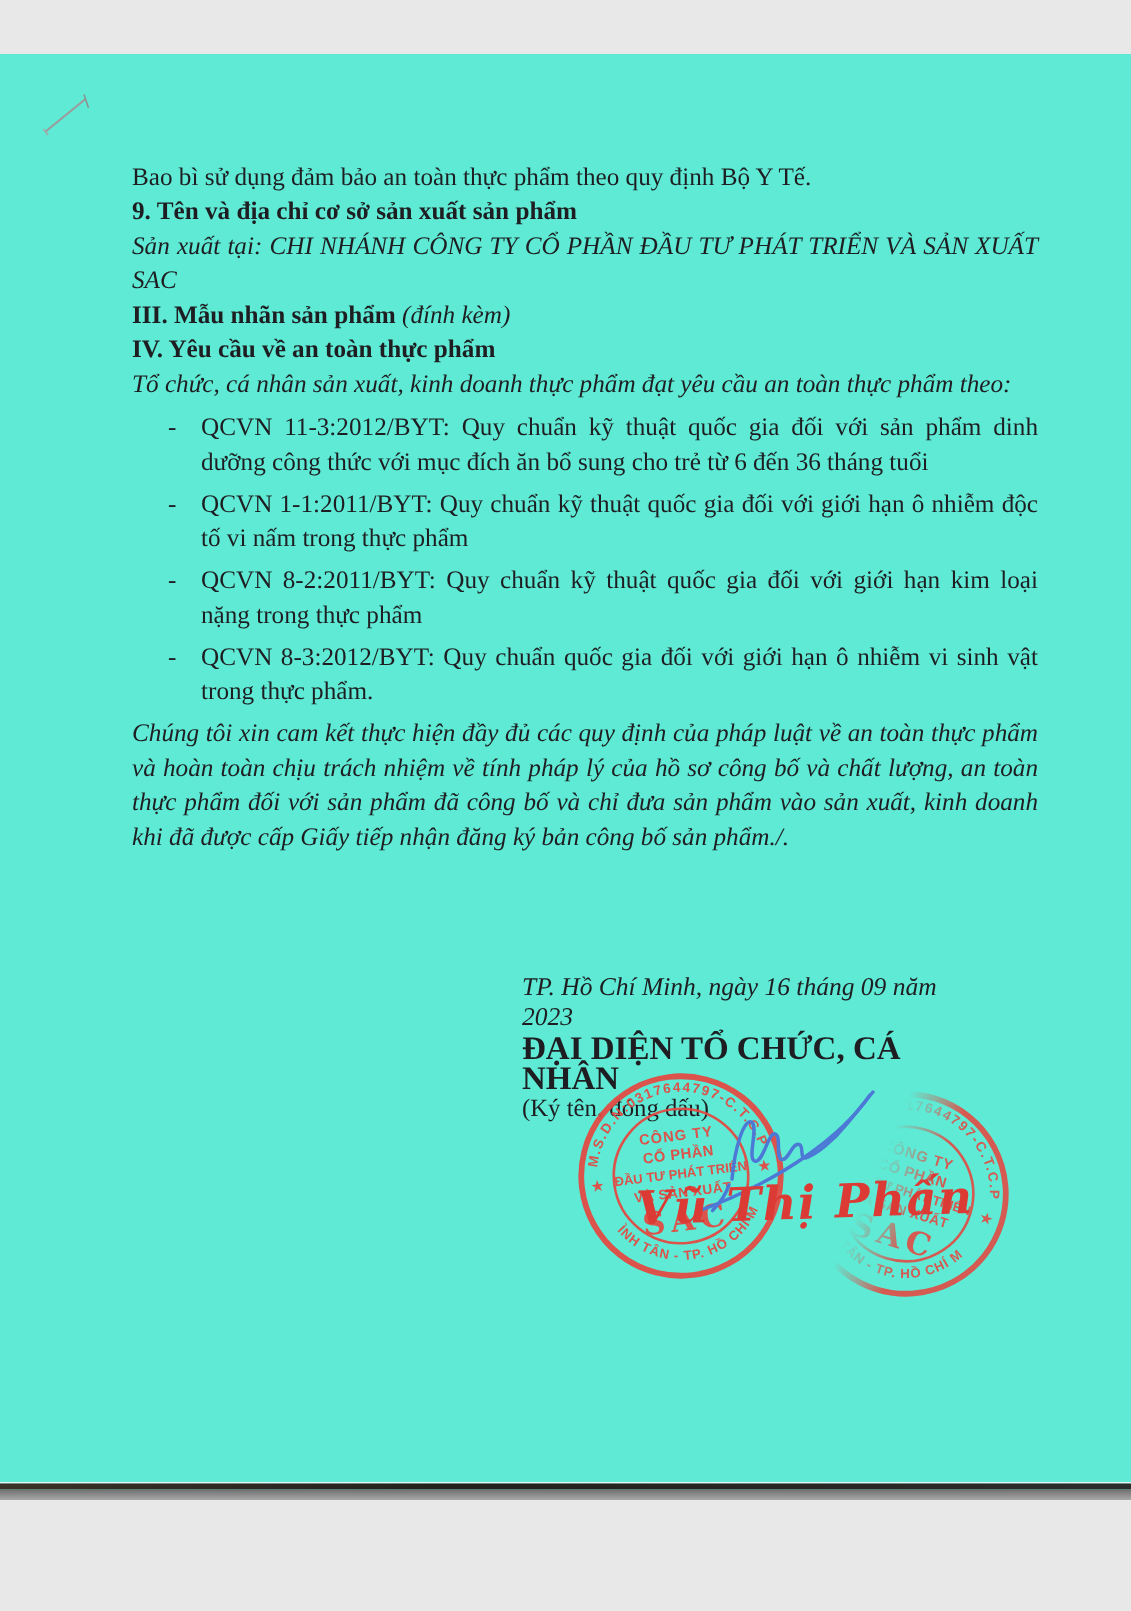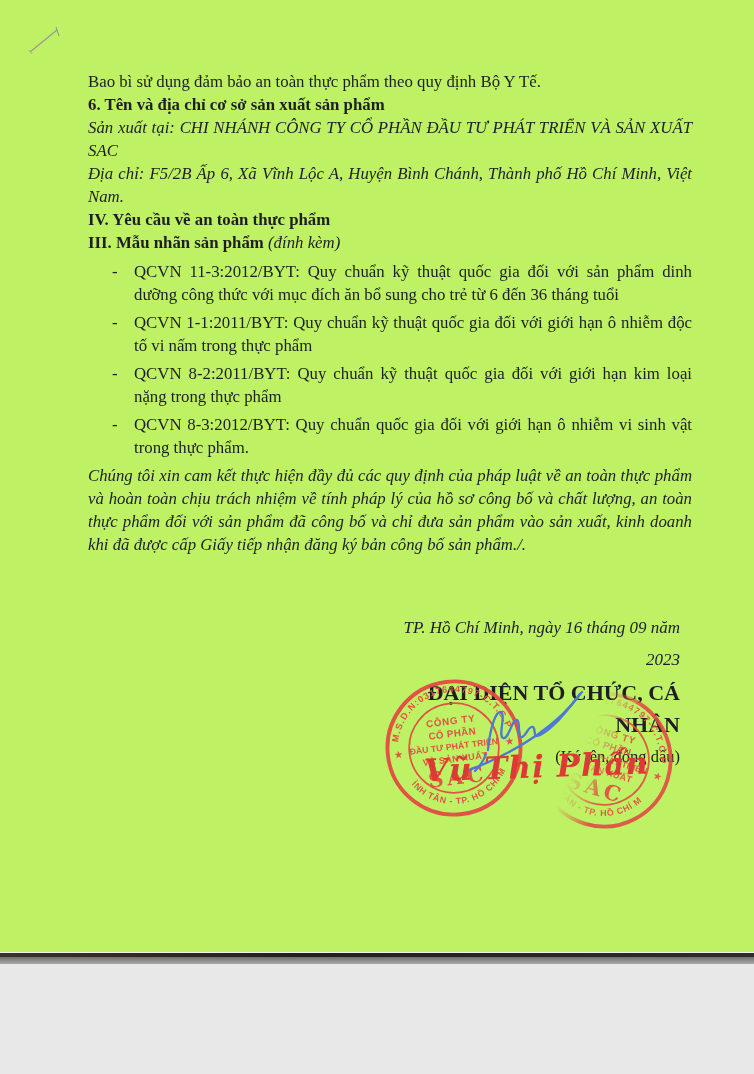--- a/index.html
+++ b/index.html
@@ -1,22 +1,23 @@
 <!DOCTYPE html>
 <html><head>
 <meta charset="utf-8">
 <style>
   html,body{margin:0;padding:0;background:#e8e8e8;}
   .page{
     position:relative;
     width:754px;height:964px;
-    background:#bef264;
+    background:#5eead4;
     overflow:hidden;
     font-family:"Liberation Serif", serif;
     color:#1e1e22;
+    margin-top:36px;
   }
   .content{
     position:absolute;left:88px;top:70px;width:604px;
     font-size:16.8px;line-height:23px;
   }
   .content p{margin:0;}
   .just{text-align:justify;font-style:italic;}
   .body{}
   .heading{font-weight:bold;}
   .italic{font-style:italic;}
@@ -28,22 +29,22 @@
   .mt-sec3{margin-top:2px;}
   .mt-sec4{margin-top:6px;}
   .mt-reqintro{margin-top:4px;}
   .req-list{list-style:none;margin:6px 0 0 0;padding:0;}
   .req-list li{display:flex;margin:0 0 5px 0;padding-left:24px;}
   .req-list .dash{width:22px;flex:0 0 22px;}
   .req-list .li-text{flex:1;text-align:justify;}
   .mt-commit{margin-top:4px;}
 
   .sign-block{
-    position:absolute;left:368px;top:612px;width:312px;
-    text-align:right;line-height:32px;
+    position:absolute;left:348px;top:612px;width:312px;
+    text-align:left;line-height:20px;
   }
   .sign-block p{margin:0;}
   .sign-date{font-style:italic;font-size:17px;}
   .sign-title{font-weight:bold;font-size:22px;margin-top:1px!important;}
   .sign-note{font-size:16.5px;}
 
   .stamp{position:absolute;width:140px;height:140px;}
   .stamp svg{width:100%;height:100%;}
   .stamp-left{left:384px;top:678px;transform:rotate(-7deg);opacity:.95;}
   .stamp-right{
@@ -81,30 +82,30 @@
 
   <svg class="pencil-mark" viewBox="0 0 46 36">
     <path d="M 6,30 L 33,8" stroke="#9b9b9b" stroke-width="1.4" fill="none"></path>
     <path d="M 32,5 l 3,9" stroke="#8f8f8f" stroke-width="1" fill="none"></path>
     <path d="M 5,28 l 3,4" stroke="#a8a8a8" stroke-width="1" fill="none"></path>
   </svg>
 
   <div class="content">
     <p class="body mt-intro">Bao bì sử dụng đảm bảo an toàn thực phẩm theo quy định Bộ Y Tế.</p>
 
-    <p class="heading mt-sec6">6. Tên và địa chỉ cơ sở sản xuất sản phẩm</p>
+    <p class="heading mt-sec6">9. Tên và địa chỉ cơ sở sản xuất sản phẩm</p>
 
     <p class="body just mt-produced"><span>Sản xuất tại:</span> <span>CHI NHÁNH CÔNG TY CỔ PHẦN ĐẦU TƯ PHÁT TRIỂN VÀ SẢN XUẤT SAC</span></p>
 
-    <p class="body just mt-address"><span>Địa chỉ:</span> <span>F5/2B Ấp 6, Xã Vĩnh Lộc A, Huyện Bình Chánh, Thành phố Hồ Chí Minh, Việt Nam.</span></p>
+
+    <p class="heading mt-sec3"><span>III. Mẫu nhãn sản phẩm</span> <span class="italic normal-weight">(đính kèm)</span></p>
 
     <p class="heading mt-sec4">IV. Yêu cầu về an toàn thực phẩm</p>
 
-    <p class="heading mt-sec3"><span>III. Mẫu nhãn sản phẩm</span> <span class="italic normal-weight">(đính kèm)</span></p>
-
+    <p class="body just mt-reqintro">Tổ chức, cá nhân sản xuất, kinh doanh thực phẩm đạt yêu cầu an toàn thực phẩm theo:</p>
 
     <ul class="req-list">
       <li>
           <span class="dash">-</span>
           <span class="li-text">QCVN 11-3:2012/BYT: Quy chuẩn kỹ thuật quốc gia đối với sản phẩm dinh dưỡng công thức với mục đích ăn bổ sung cho trẻ từ 6 đến 36 tháng tuổi</span>
         </li>
       <li>
           <span class="dash">-</span>
           <span class="li-text">QCVN 1-1:2011/BYT: Quy chuẩn kỹ thuật quốc gia đối với giới hạn ô nhiễm độc tố vi nấm trong thực phẩm</span>
         </li>

